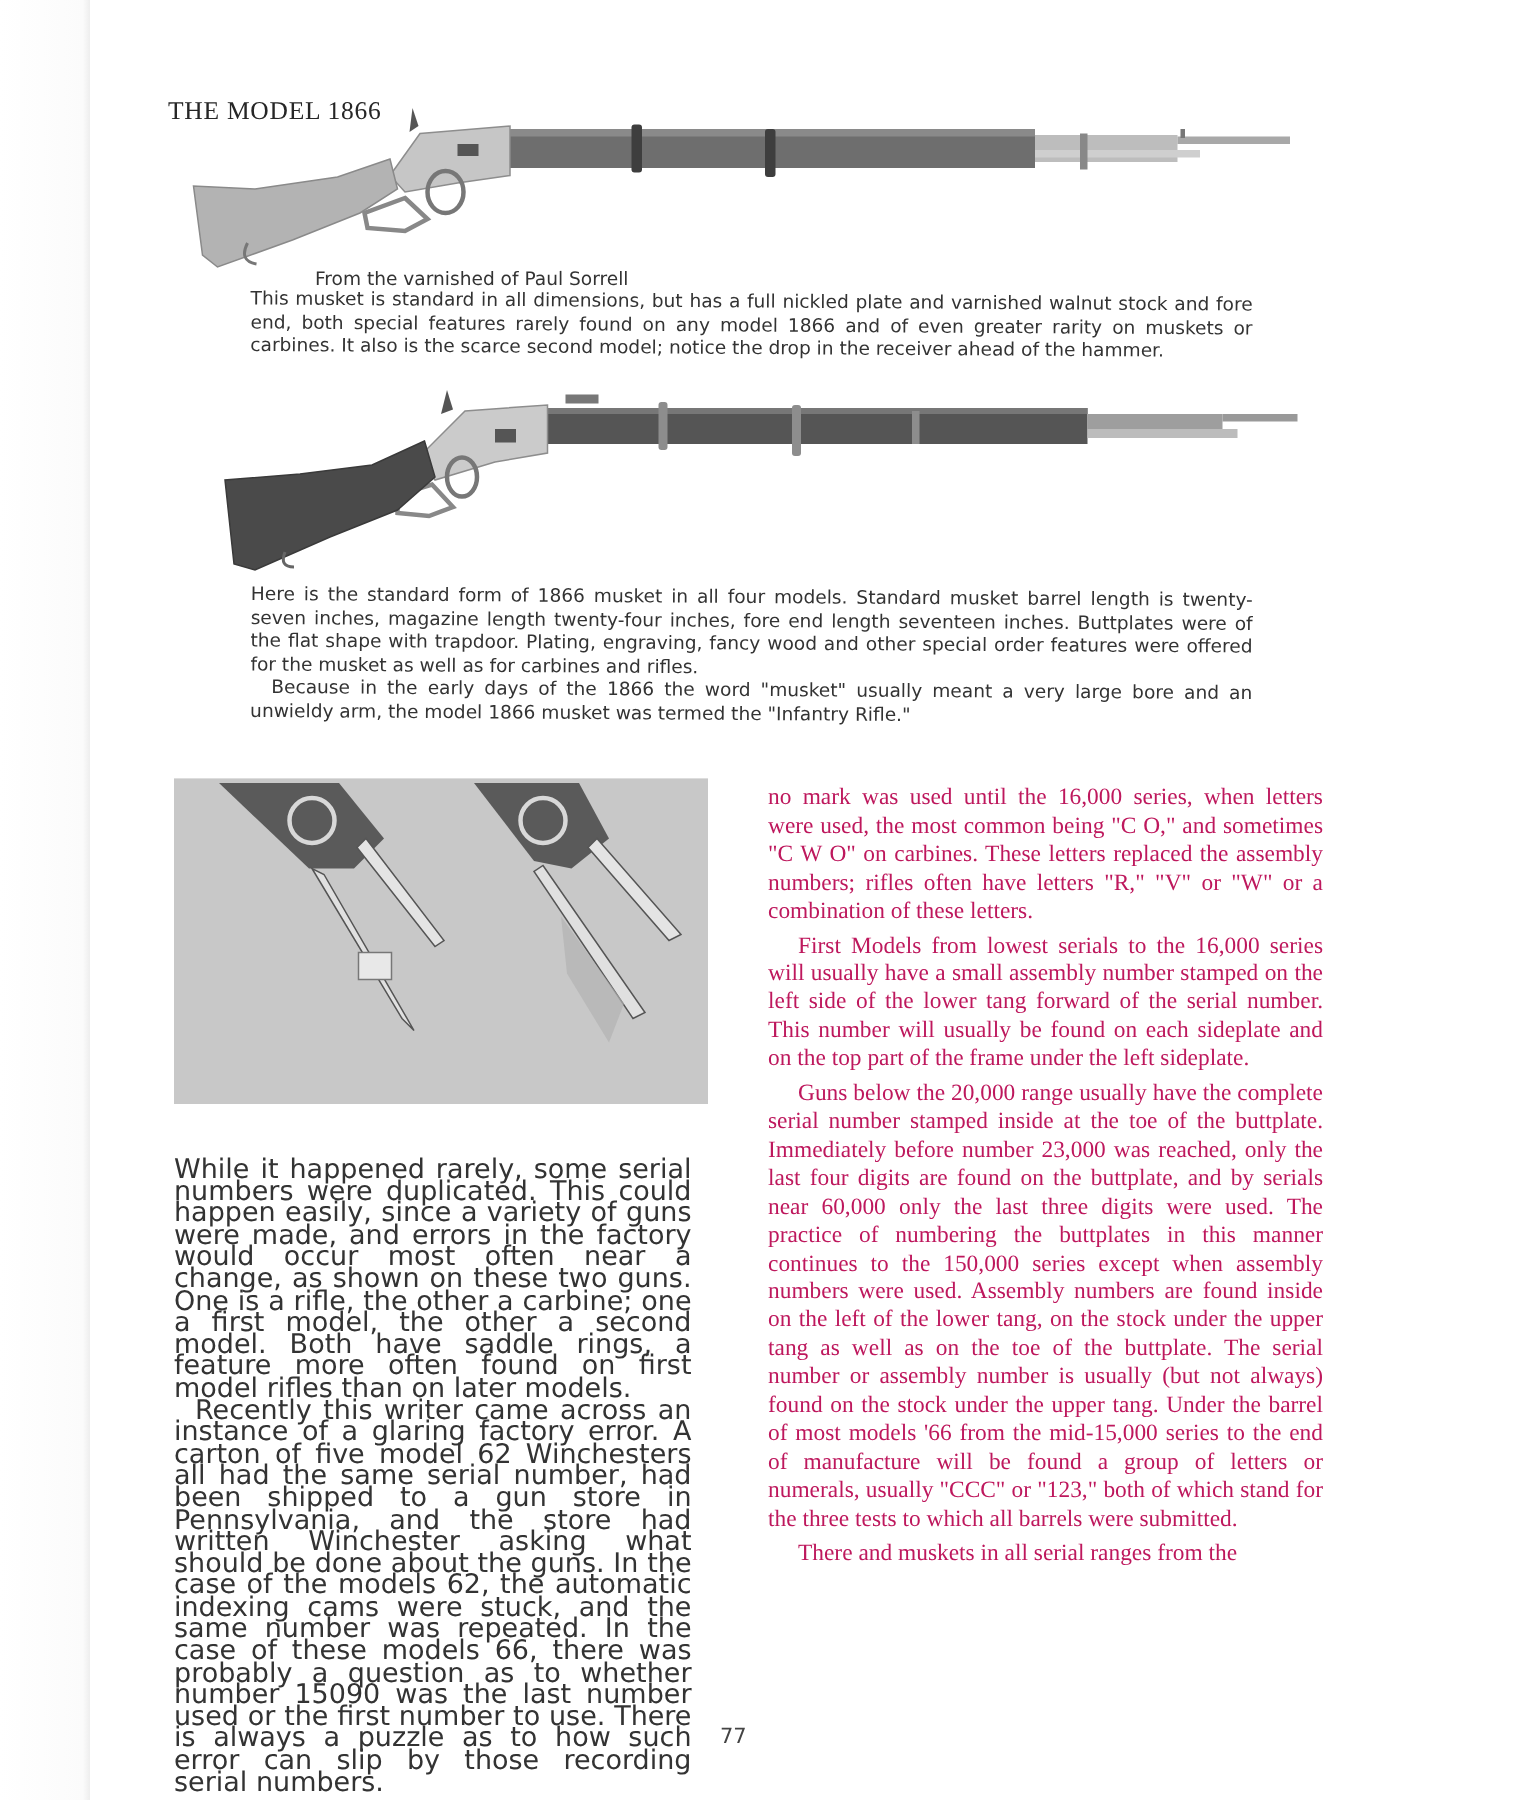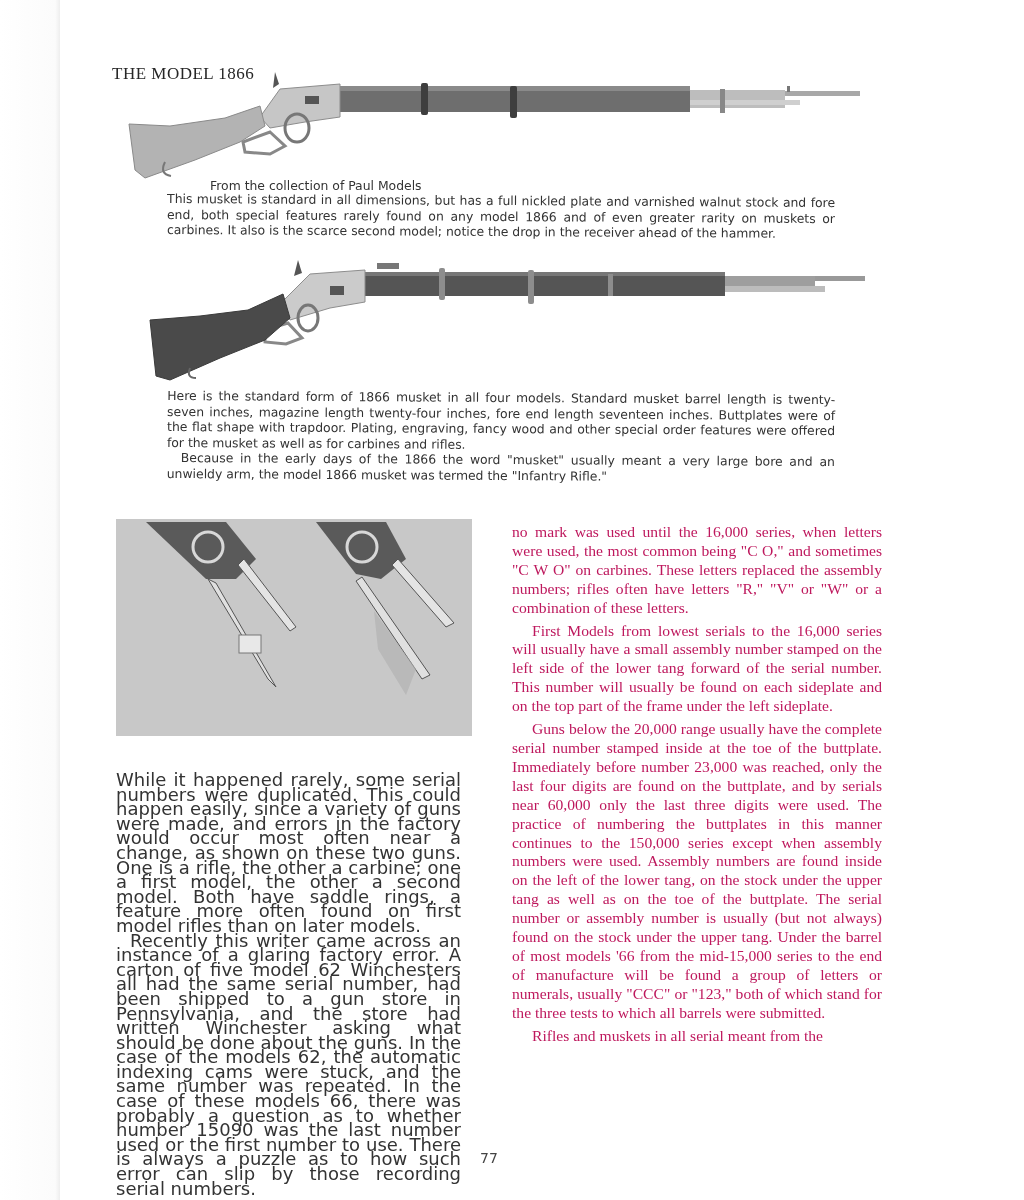--- a/index.html
+++ b/index.html
@@ -80,21 +80,21 @@
     <path d="M150 10 L154 22 L148 26 Z" fill="#555"></path>
 
     <ellipse cx="172" cy="66" rx="12" ry="14" fill="none" stroke="#777" stroke-width="3"></ellipse>
     <path d="M145 70 L160 84 L145 92 L120 90 L118 80 Z" fill="none" stroke="#888" stroke-width="3"></path>
 
     <path d="M135 44 L100 56 L45 64 L4 62 L10 108 L20 116 L70 98 L115 80 L140 64 Z" fill="#b3b3b3" stroke="#8a8a8a"></path>
     <path d="M40 100 Q34 112 46 114" fill="none" stroke="#777" stroke-width="2"></path>
   </svg>
 </div>
 
-<div class="credit">From the collection of Paul Models</div>
+<div class="credit">From the varnished of Paul Sorrell</div>
 <div class="caption" id="cap1">
   <p>This musket is standard in all dimensions, but has a full nickled plate and varnished walnut stock and fore end, both special features rarely found on any model 1866 and of even greater rarity on muskets or carbines. It also is the scarce second model; notice the drop in the receiver ahead of the hammer.</p>
 </div>
 
 <div class="plate" id="rifle2">
   <svg width="730" height="125" viewBox="0 0 730 125">
     <rect x="225" y="14" width="360" height="24" fill="#555"></rect>
     <rect x="225" y="14" width="360" height="4" fill="#777"></rect>
     <rect x="585" y="18" width="90" height="14" fill="#9e9e9e"></rect>
     <rect x="675" y="18" width="50" height="5" fill="#999"></rect>
@@ -136,16 +136,16 @@
 
 <div class="caption" id="cap3">
   <p>While it happened rarely, some serial numbers were duplicated. This could happen easily, since a variety of guns were made, and errors in the factory would occur most often near a change, as shown on these two guns. One is a rifle, the other a carbine; one a first model, the other a second model. Both have saddle rings, a feature more often found on first model rifles than on later models.</p>
   <p class="indent">Recently this writer came across an instance of a glaring factory error. A carton of five model 62 Winchesters all had the same serial number, had been shipped to a gun store in Pennsylvania, and the store had written Winchester asking what should be done about the guns. In the case of the models 62, the automatic indexing cams were stuck, and the same number was repeated. In the case of these models 66, there was probably a question as to whether number 15090 was the last number used or the first number to use. There is always a puzzle as to how such error can slip by those recording serial numbers.</p>
 </div>
 
 <div class="body-col">
   <p>no mark was used until the 16,000 series, when letters were used, the most common being "C O," and sometimes "C W O" on carbines. These letters replaced the assembly numbers; rifles often have letters "R," "V" or "W" or a combination of these letters.</p>
   <p class="indent">First Models from lowest serials to the 16,000 series will usually have a small assembly number stamped on the left side of the lower tang forward of the serial number. This number will usually be found on each sideplate and on the top part of the frame under the left sideplate.</p>
   <p class="indent">Guns below the 20,000 range usually have the complete serial number stamped inside at the toe of the buttplate. Immediately before number 23,000 was reached, only the last four digits are found on the buttplate, and by serials near 60,000 only the last three digits were used. The practice of number­ing the buttplates in this manner continues to the 150,000 series except when assembly numbers were used. Assembly numbers are found inside on the left of the lower tang, on the stock under the upper tang as well as on the toe of the buttplate. The serial number or assembly number is usually (but not al­ways) found on the stock under the upper tang. Under the barrel of most models '66 from the mid-15,000 series to the end of manufacture will be found a group of letters or numerals, usually "CCC" or "123," both of which stand for the three tests to which all barrels were submitted.</p>
-  <p class="indent">Rifles and muskets in all serial meant from the</p>
+  <p class="indent">There and muskets in all serial ranges from the</p>
 </div>
 
 <div class="folio">77</div>
 
 </body></html>

